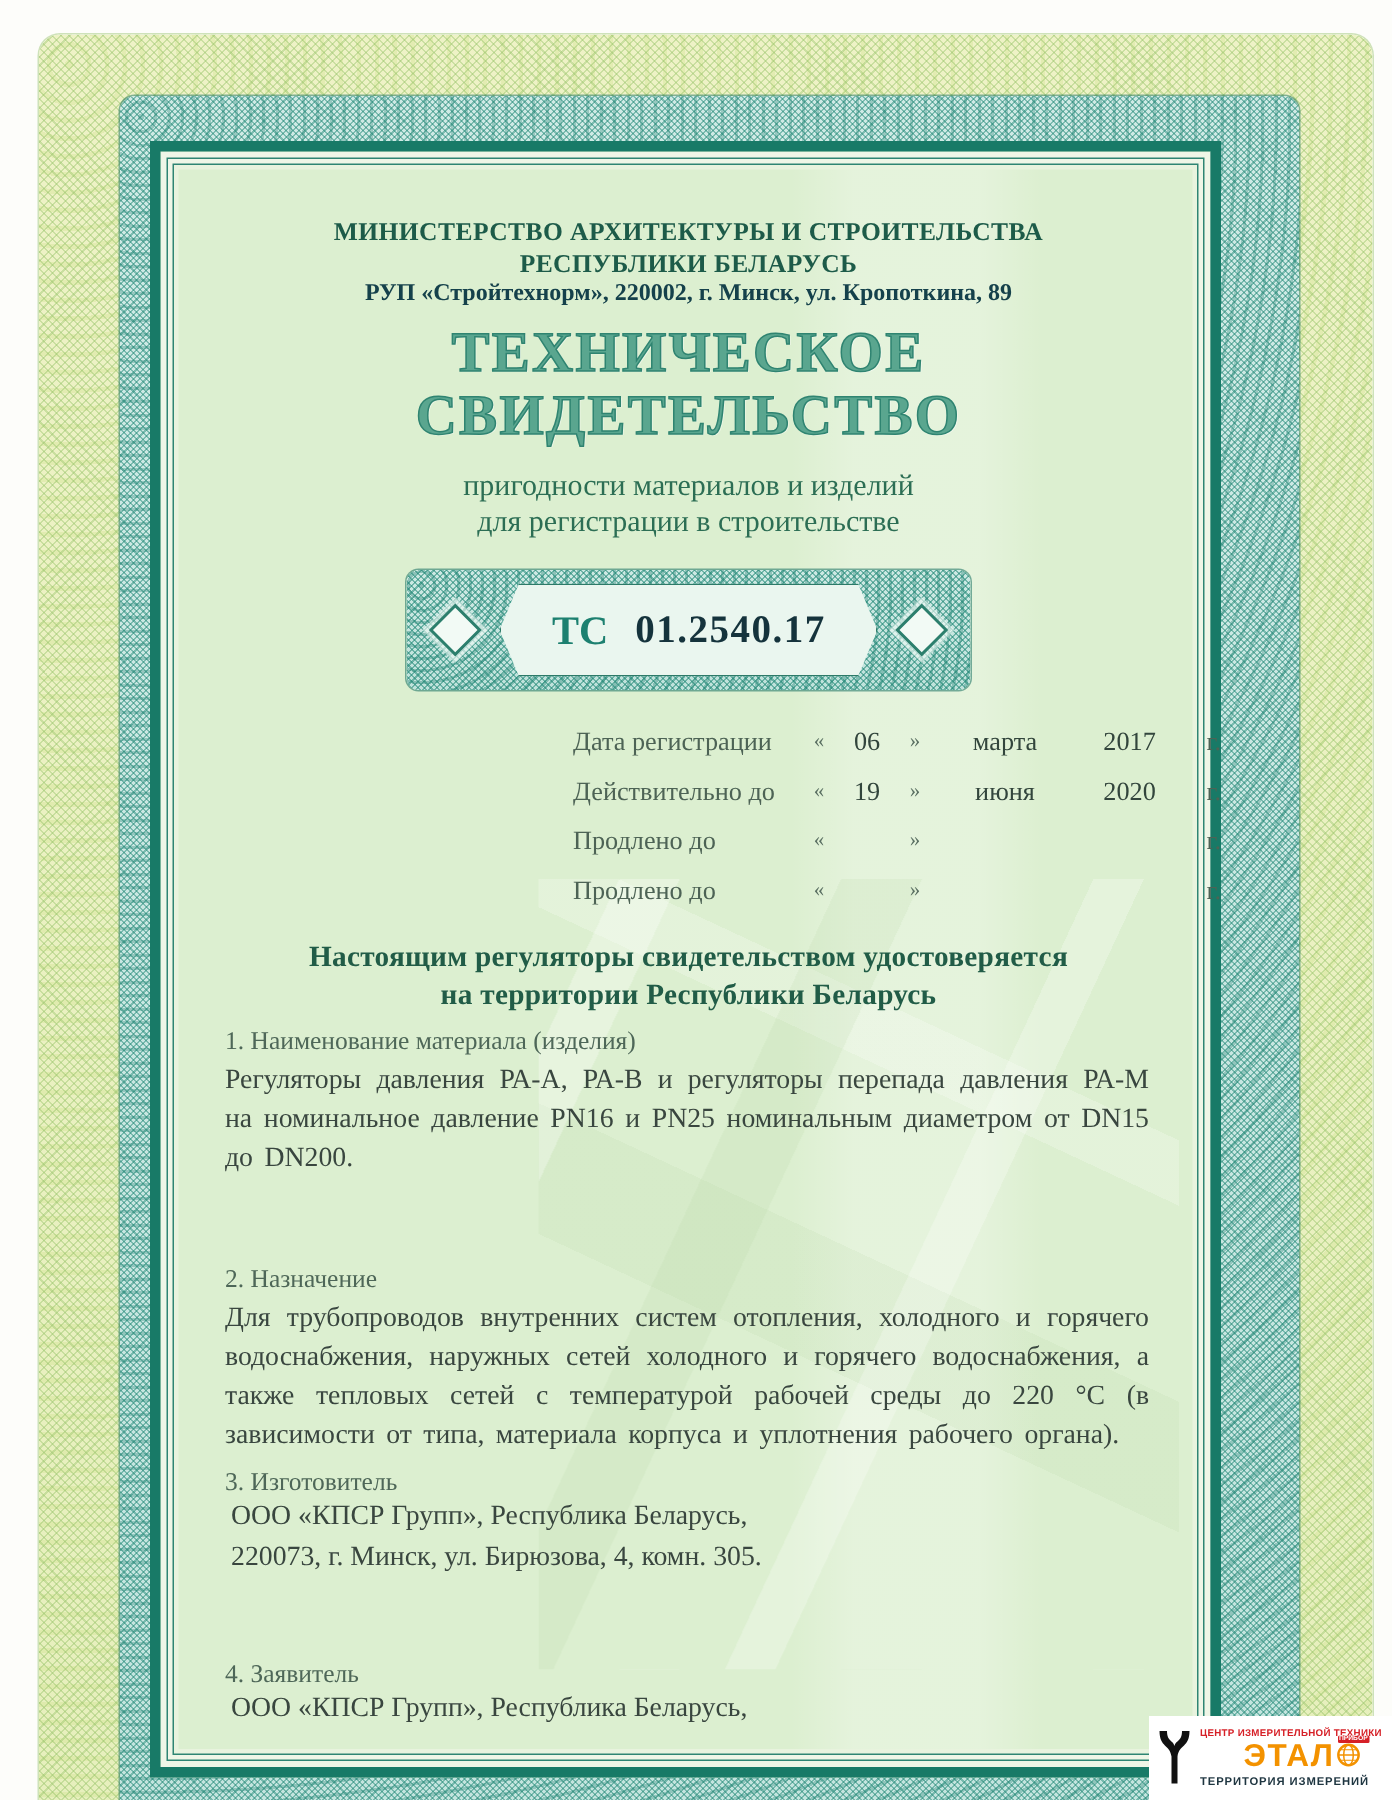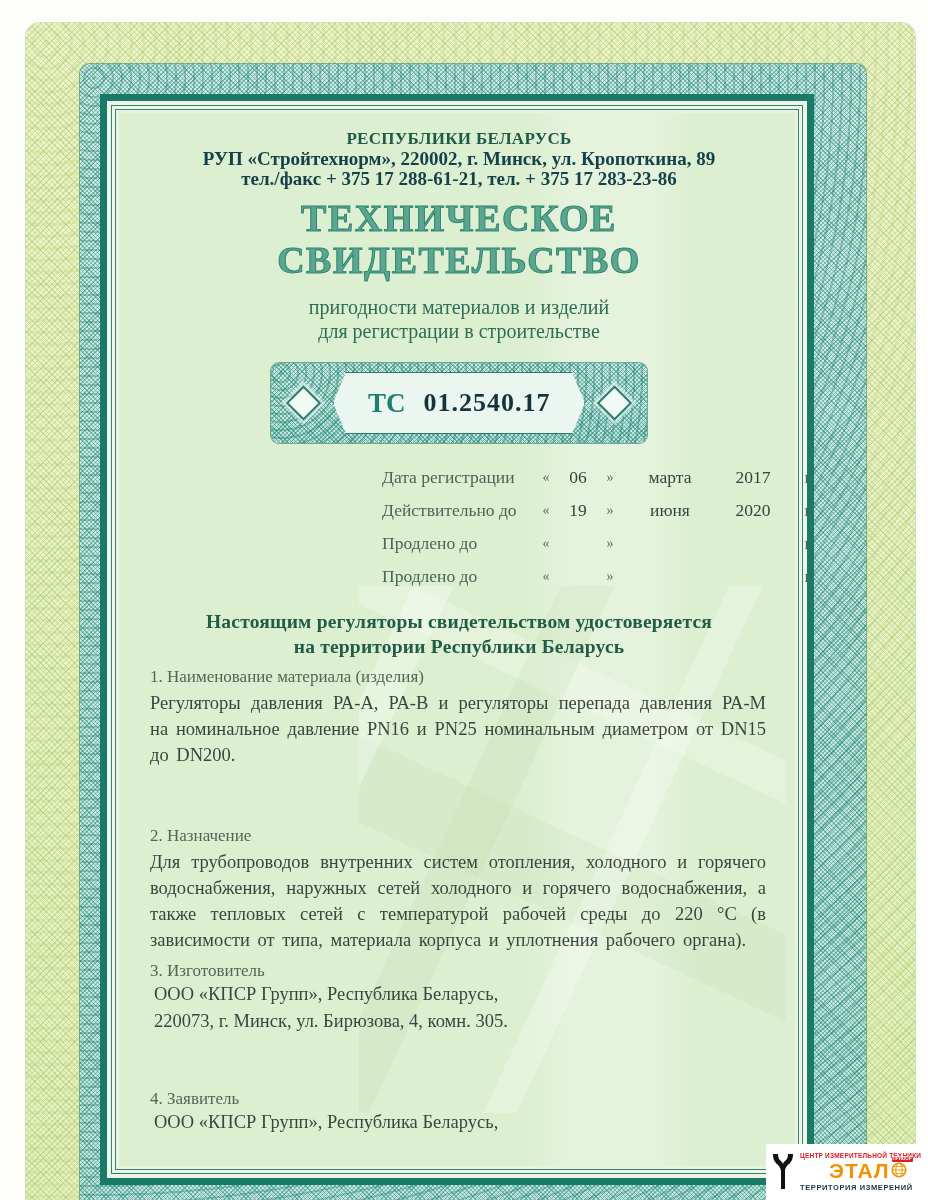--- a/index.html
+++ b/index.html
@@ -49,21 +49,21 @@
     background:
       linear-gradient(115deg, transparent 0 8%, rgba(255,255,255,.30) 8% 14%, transparent 14% 30%, rgba(170,205,150,.14) 30% 38%, transparent 38% 55%, rgba(255,255,255,.25) 55% 60%, transparent 60%),
       linear-gradient(25deg, transparent 0 40%, rgba(170,205,150,.12) 40% 52%, transparent 52% 70%, rgba(255,255,255,.22) 70% 76%, transparent 76%);
   }
   .content {
     position:absolute; inset:13px; padding:14px 26px 0 30px;
   }
   
   .ministry { text-align:center; font-weight:bold; font-size:17px; line-height:21px; color:#1d5b49; letter-spacing:.3px; }
   .ministry.first { margin-top:16px; }
-  .orgline  { text-align:center; font-weight:bold; font-size:19px; line-height:20px; color:#15414b; }
+  .orgline  { text-align:center; font-weight:bold; font-size:16px; line-height:20px; color:#15414b; }
   .main-title {
     margin-top:8px; text-align:center;
     font-weight:bold; font-size:38px; line-height:42px;
     letter-spacing:1.5px; word-spacing:12px;
     color:#5aa68f; -webkit-text-stroke:1px #2f8471;
     text-shadow: 1px 1px 0 rgba(255,255,255,.45);
   }
   .subtitle { text-align:center; font-size:20px; line-height:24px; color:#2c6e54; }
   .subtitle.first { margin-top:14px; }
   
@@ -140,23 +140,23 @@
 <div class="page">
 
   <div class="band-outer"></div>
   <div class="band-cyan"></div>
 
   <div class="frame">
     <div class="watermark"></div>
 
     <div class="content">
 
+      <div class="ministry first">МИНИСТЕРСТВО АРХИТЕКТУРЫ И СТРОИТЕЛЬСТВА</div>
       <div class="ministry">РЕСПУБЛИКИ БЕЛАРУСЬ</div>
       <div class="orgline">РУП «Стройтехнорм», 220002, г. Минск, ул. Кропоткина, 89</div>
-      <div class="orgline">тел./факс + 375 17 288-61-21, тел. + 375 17 283-23-86</div>
 
       <div class="main-title">ТЕХНИЧЕСКОЕ СВИДЕТЕЛЬСТВО</div>
 
       <div class="subtitle first">пригодности материалов и изделий</div>
       <div class="subtitle">для регистрации в строительстве</div>
 
       <div class="badge">
         <div class="badge-band"></div>
         <div class="badge-diamond left"></div>
         <div class="badge-diamond right"></div>

